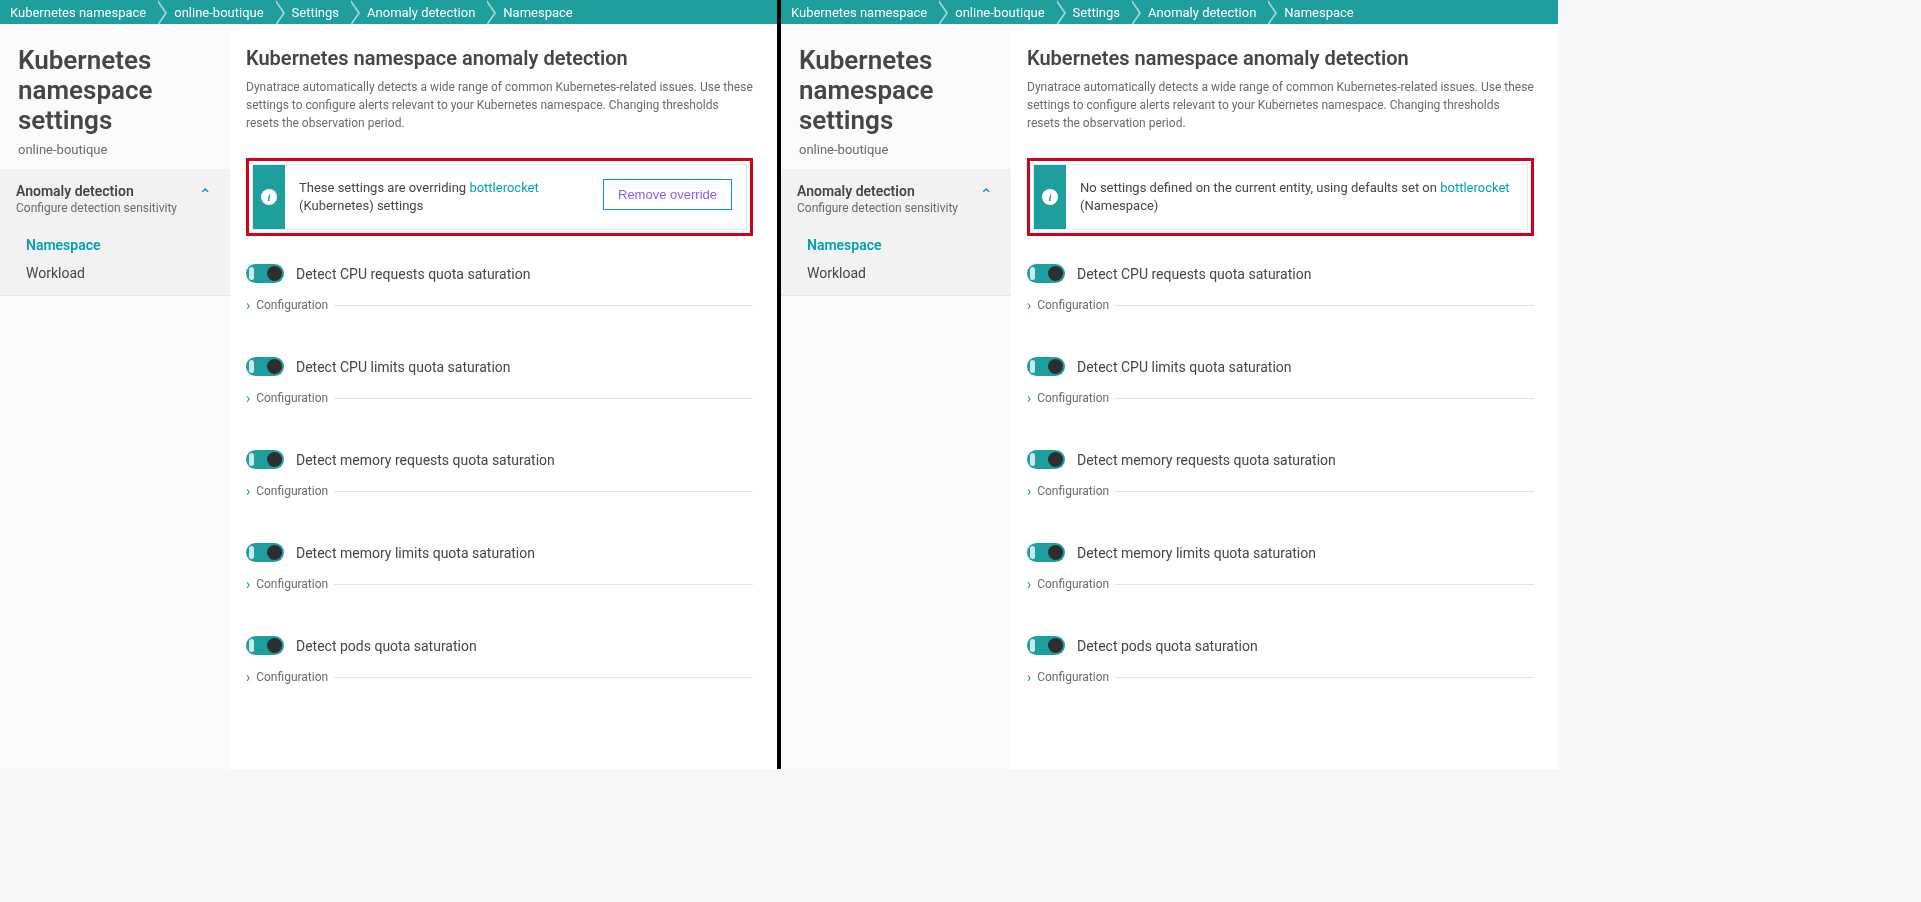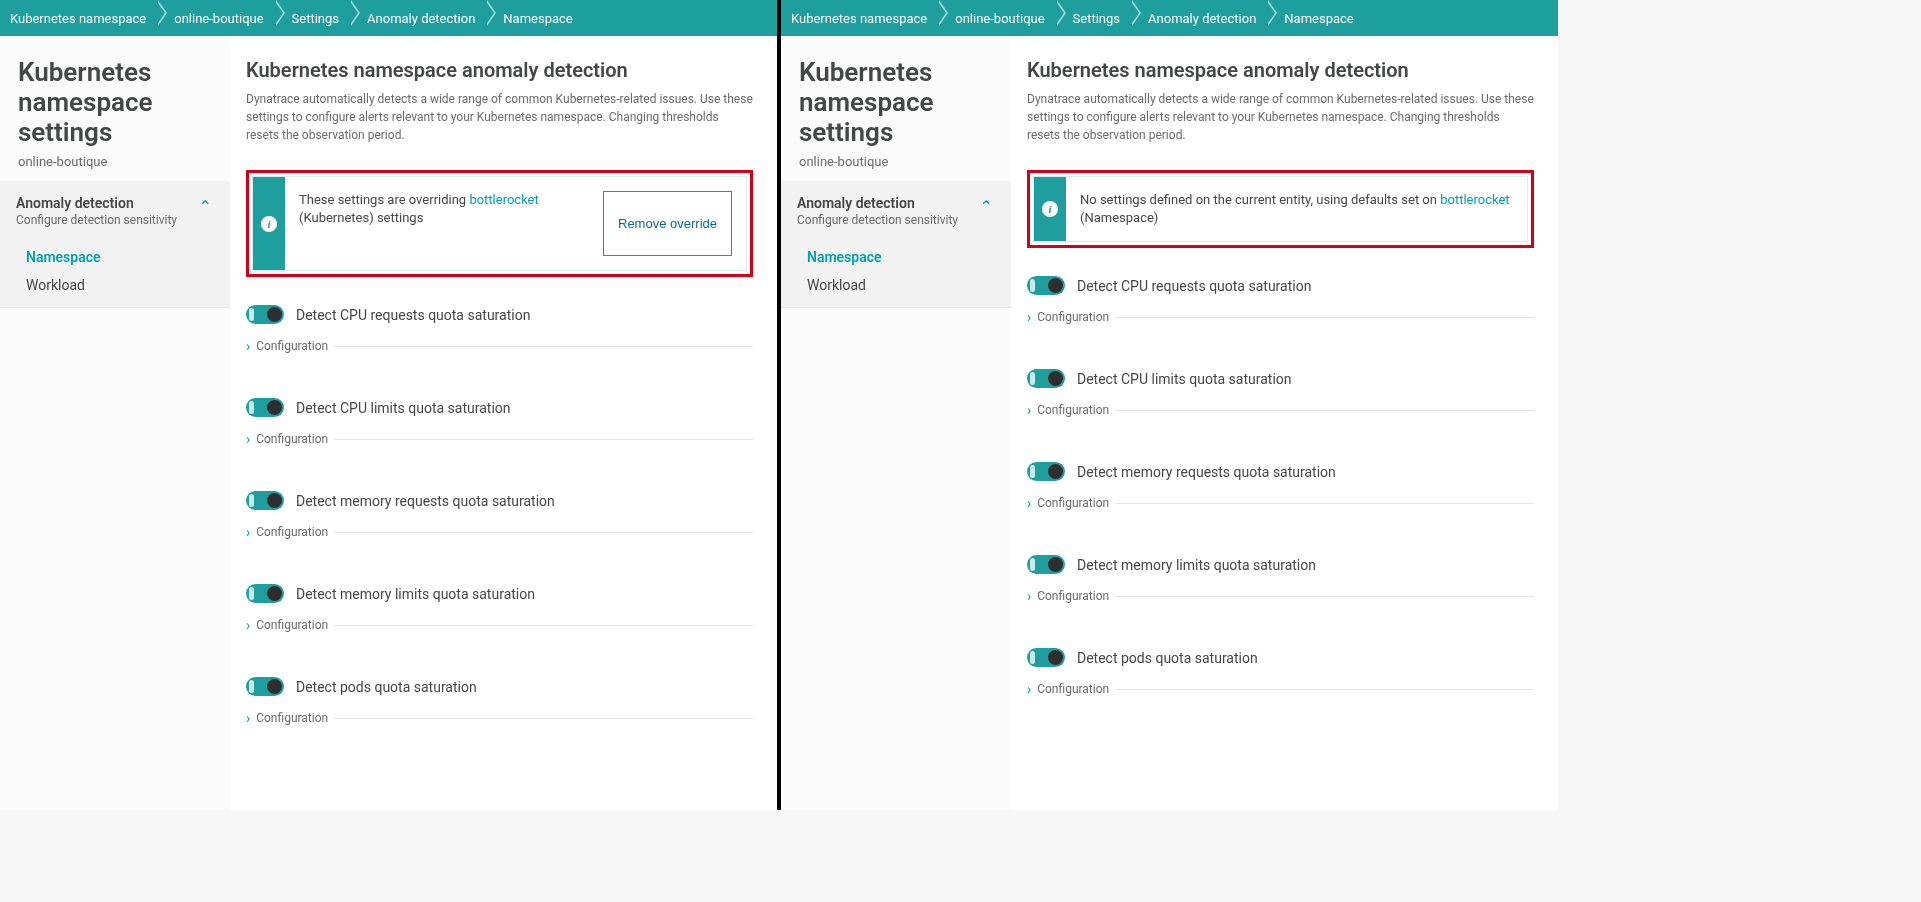--- a/index.html
+++ b/index.html
@@ -1,21 +1,21 @@
 <!DOCTYPE html>
 <html><head>
 <meta charset="utf-8">
 <style>
   * { box-sizing: border-box; }
   html, body { margin:0; padding:0; height:100%; font-family: -apple-system, BlinkMacSystemFont, "Segoe UI", Roboto, sans-serif; font-size:14px; color:#454646; background:#f7f7f7;}
   .outer { display:flex; width:1558px; }
   .panel { flex:1; display:flex; flex-direction:column; background:#fff; }
   .divider-vert { width:4px; background:#000; }
   
-  .bc-bar { display:flex; background:#1f9e9e; color:#fff; height:36px; align-items:stretch; font-size:13px; overflow:hidden; }
+  .bc-bar { display:flex; background:#1f9e9e; color:#fff; height:24px; align-items:stretch; font-size:13px; overflow:hidden; }
   .bc-item { position:relative; display:flex; align-items:center; padding:0 10px 0 18px; white-space:nowrap; cursor:pointer; }
   .bc-item:first-child{ padding-left:10px;}
   .bc-item::after{
     content:""; position:absolute; right:-9px; top:0; width:0; height:0;
     border-top:13px solid transparent; border-bottom:13px solid transparent; border-left:9px solid #1f9e9e; z-index:2;
   }
   .bc-item::before{
     content:""; position:absolute; right:-11px; top:0; width:0; height:0;
     border-top:13px solid transparent; border-bottom:13px solid transparent; border-left:9px solid rgba(255,255,255,0.6); z-index:1;
   }
@@ -39,21 +39,21 @@
   .main{ flex:1; padding:22px 24px 40px 16px;}
   .main-title{ font-size:20px; font-weight:600; color:#454646; margin-bottom:8px;}
   .main-desc{ font-size:12px; color:#6b6b6b; line-height:1.5; margin-bottom:26px;}
   
   .info-wrap{ border:3px solid #d0011b; padding:3px; margin-bottom:28px;}
   .info-box{ display:flex; border:1px solid #d7eef2; background:#fff;}
   .info-icon-col{ width:32px; background:#1f9e9e; display:flex; align-items:center; justify-content:center; color:#fff;}
   .info-body{ flex:1; padding:14px 14px; font-size:13px; color:#454646; display:flex; align-items:flex-start; gap:14px;}
   .info-text{ flex:1; line-height:1.4;}
   .link{ color:#00a1b2; cursor:pointer;}
-  .ghost-btn{ border:1px solid #00a1b2; color:#0369a1; background:#fff; padding:24px 14px; font-size:13px; cursor:pointer; white-space:nowrap;}
+  .ghost-btn{ border:1px solid #00a1b2; color:#8b5cf6; background:#fff; padding:7px 14px; font-size:13px; cursor:pointer; white-space:nowrap;}
   
   .det-row{ margin-bottom:44px;}
   .det-head{ display:flex; align-items:center; gap:12px; margin-bottom:14px;}
   .toggle{ width:38px; height:19px; border-radius:10px; background:#1f9e9e; position:relative; flex-shrink:0; cursor:pointer;}
   .toggle::before{ content:""; position:absolute; left:3px; top:3px; width:5px; height:13px; border-radius:3px; background:#c9e9ea;}
   .toggle::after{ content:""; position:absolute; right:2px; top:2px; width:15px; height:15px; border-radius:50%; background:#2e2e2e;}
   .det-label{ font-size:14px; color:#454646;}
   .cfg-row{ display:flex; align-items:center; gap:6px; font-size:12px; color:#6b6b6b; cursor:pointer;}
   .cfg-row .chev{ color:#00a1b2; font-size:14px;}
   .cfg-line{ flex:1; height:1px; background:#e4e4e4;}

